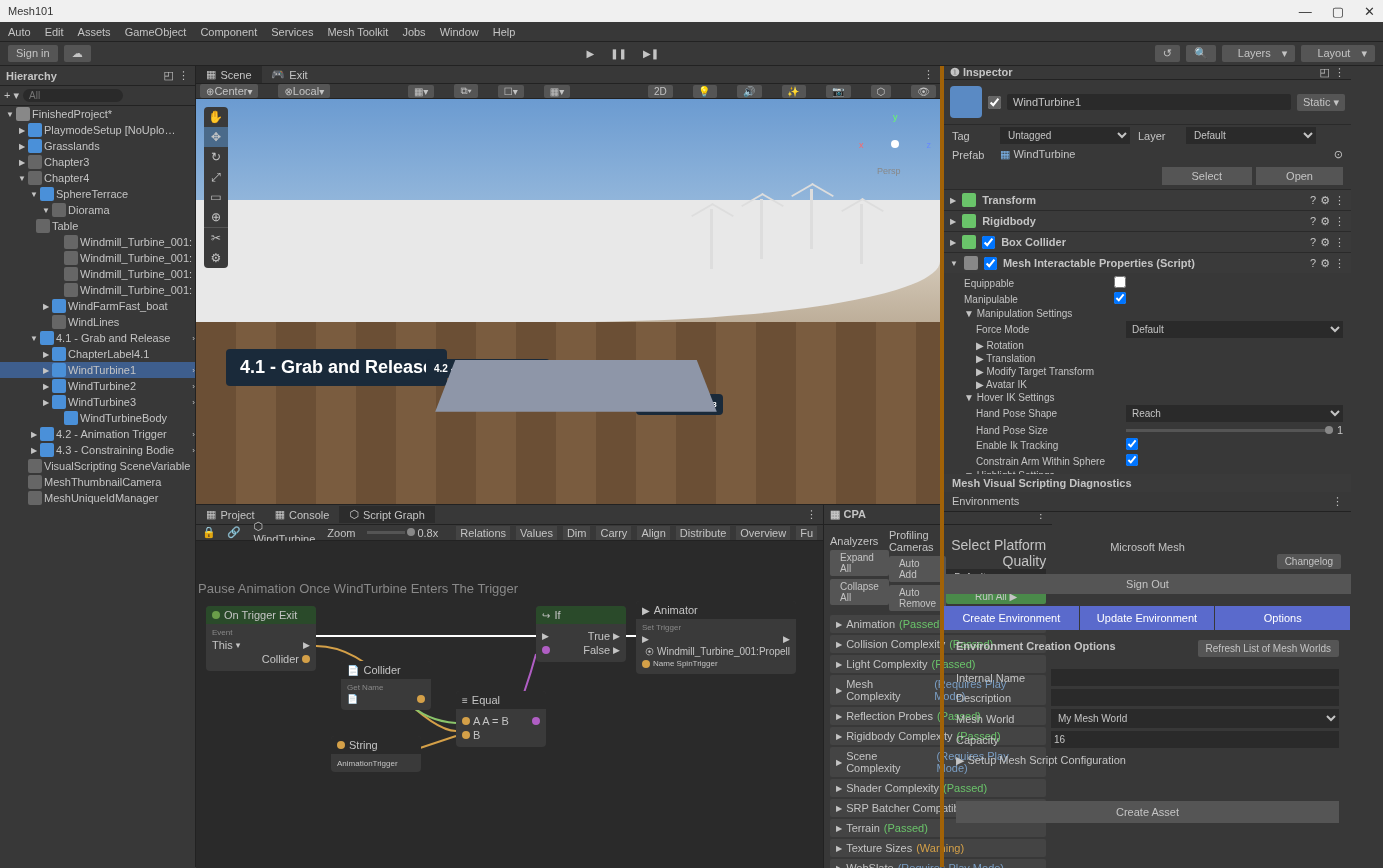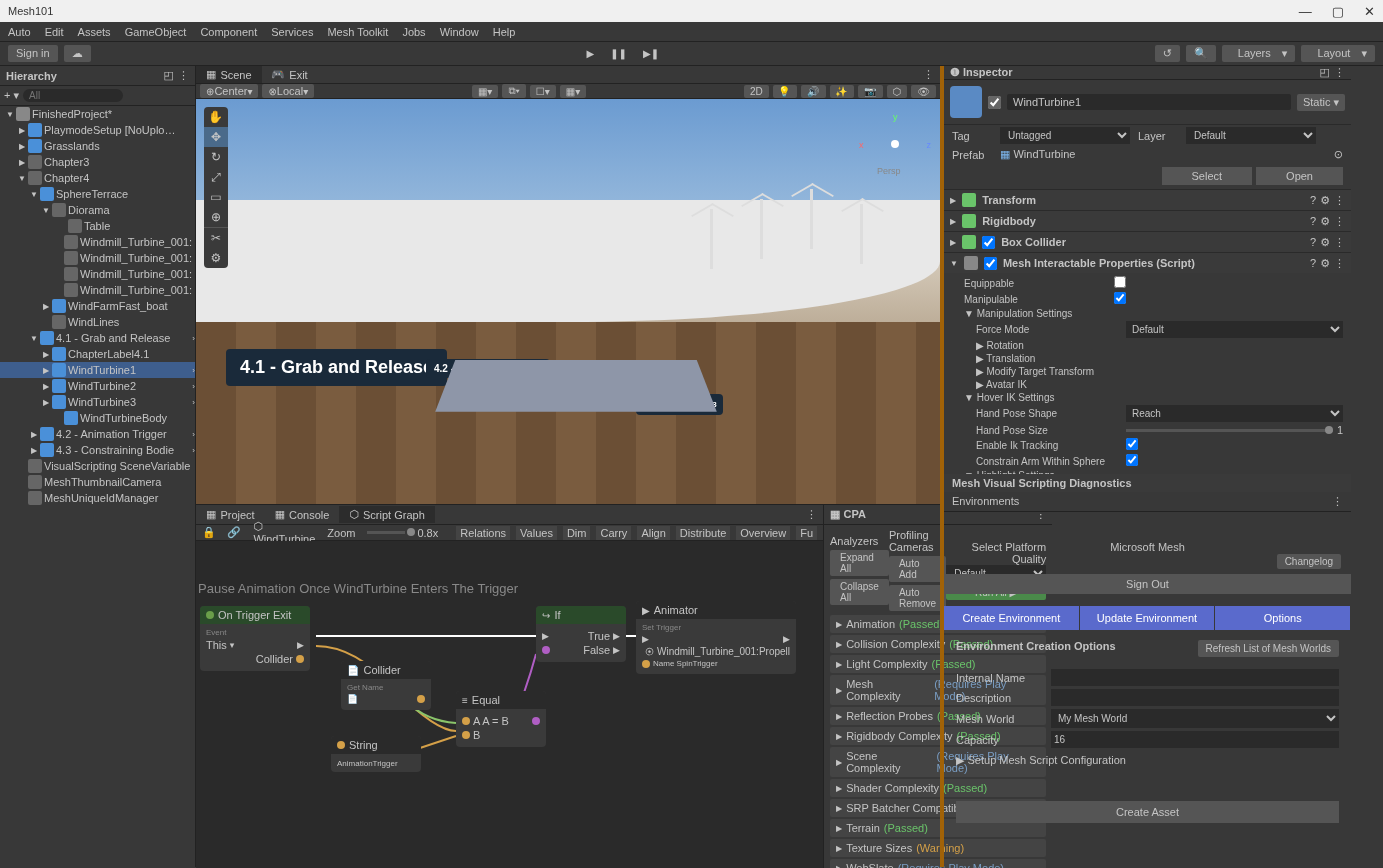--- a/index.html
+++ b/index.html
@@ -32,21 +32,21 @@
 .ico-scene { background: #888; border-radius: 2px; }
 .ico-prefab { background: #4a90d9; border-radius: 2px; }
 .ico-obj { background: #666; border-radius: 2px; }
 .tree-item.selected { background: #3e5e8d; }
 .tree-item.prefab { color: #7cb5ec; }
 .midcol { width: 744px; display: flex; flex-direction: column; }
 .scene-tabs { height: 20px; background: #383838; display: flex; align-items: center; border-bottom: 1px solid #222; }
 .tab { padding: 2px 10px; cursor: pointer; display: flex; align-items: center; gap: 4px; }
 .tab.active { background: #2c2c2c; }
 .scene-toolbar { height: 20px; background: #383838; display: flex; align-items: center; justify-content: space-between; padding: 0 4px; border-bottom: 1px solid #222; }
-.scene-toolbar .grp { display: flex; gap: 4px; align-items: center; }
+.scene-toolbar .grp { display: flex; gap: 20px; align-items: center; }
 .scene-toolbar span.btn { background: #555; padding: 1px 6px; border-radius: 2px; cursor: pointer; font-size: 10px; }
 .scene-view { flex: 0 0 405px; position: relative; background: linear-gradient(to bottom, #6b9bd1 0%, #a8c5e0 40%, #d4c9b8 40%, #7a5f3e 100%); overflow: hidden; }
 .scene-floor { position: absolute; bottom: 0; width: 100%; height: 45%; background: repeating-linear-gradient(90deg, #6b4f35 0, #6b4f35 40px, #7a5c3f 40px, #7a5c3f 80px); }
 .scene-wall { position: absolute; bottom: 45%; width: 100%; height: 30%; background: #e8e8e8; border-radius: 0 0 50% 0; }
 .scene-sign { position: absolute; background: #1a2a3a; color: #fff; padding: 8px 14px; font-size: 14px; font-weight: bold; border-radius: 4px; }
 .scene-sign.s1 { top: 250px; left: 30px; font-size: 18px; }
 .scene-sign.s2 { top: 260px; left: 230px; font-size: 10px; padding: 4px 8px; }
 .scene-sign.s3 { top: 265px; left: 340px; font-size: 9px; padding: 3px 6px; }
 .scene-platform { position: absolute; bottom: 80px; left: 250px; width: 260px; height: 80px; background: #8e96a8; transform: perspective(400px) rotateX(50deg); }
 .scene-gizmo { position: absolute; top: 15px; right: 15px; width: 60px; height: 60px; }
@@ -211,21 +211,21 @@
           <div class="tree-item prefab" style="padding-left: 28px;">
             <span class="arrow">▼</span>
             <span class="ico ico-prefab"></span>
             <span>SphereTerrace</span>
           </div>
           <div class="tree-item " style="padding-left: 40px;">
             <span class="arrow">▼</span>
             <span class="ico ico-obj"></span>
             <span>Diorama</span>
           </div>
-          <div class="tree-item " style="padding-left: 56px;">
+          <div class="tree-item " style="padding-left: 24px;">
             <span class="arrow"></span>
             <span class="ico ico-obj"></span>
             <span>Table</span>
           </div>
           <div class="tree-item " style="padding-left: 52px;">
             <span class="arrow"></span>
             <span class="ico ico-obj"></span>
             <span>Windmill_Turbine_001:</span>
           </div>
           <div class="tree-item " style="padding-left: 52px;">
@@ -410,21 +410,21 @@
         <div class="graph-canvas">
           <div class="graph-title">Pause Animation Once WindTurbine Enters The Trigger</div>
           <svg style="position:absolute;width:100%;height:100%;pointer-events:none">
             <path d="M 120 105 Q 160 105 200 150 Q 240 190 260 190" stroke="#d4a048" fill="none" stroke-width="2"></path>
             <path d="M 210 160 Q 230 180 260 182" stroke="#8ac46a" fill="none" stroke-width="2"></path>
             <path d="M 120 95 L 340 95" stroke="#fff" fill="none" stroke-width="2"></path>
             <path d="M 200 215 Q 230 205 260 195" stroke="#d4a048" fill="none" stroke-width="2"></path>
             <path d="M 315 185 Q 330 150 340 113" stroke="#b05ec4" fill="none" stroke-width="2"></path>
             <path d="M 390 95 L 440 95" stroke="#fff" fill="none" stroke-width="2"></path>
           </svg>
-          <div class="node" style="top:65px;left:4px;width:110px">
+          <div class="node" style="top:65px;left:10px;width:110px">
             <div class="hdr" style="background:#2a4a2a">
                 <span class="dot"></span>
                 <span>On Trigger Exit</span>
               </div>
             <div class="body">
                 <div style="font-size:8px;color:#888">Event</div>
               <div class="port"><span>This</span> ▾<span style="flex:1"></span>▶</div>
               <div class="port">
                   <span style="flex:1"></span>
                   <span>Collider</span>
@@ -502,21 +502,21 @@
             <div>
               <div>Profiling Cameras</div>
               <div class="cpa-btns" style="margin-top:3px">
                 <span class="cpa-btn">Auto Add</span>
               </div>
               <div class="cpa-btns" style="margin-top:3px">
                 <span class="cpa-btn">Auto Remove</span>
               </div>
             </div>
             <div style="text-align:right">
-              <div style="font-size:11px">Select Platform Quality</div>
+              <div style="font-size:14px">Select Platform Quality</div>
               <select class="cpa-select"><option>Default</option></select>
               <div class="cpa-btn run" style="margin-top:3px">Run All ▶</div>
             </div>
           </div>
           <div id="cpa-items" style="display:flex;flex-direction:column;gap:2px">
               <div class="cpa-item">
                 <span class="arrow">▶</span>
                 <span>Animation</span> 
                 <span class="pass">(Passed)</span>
               </div>

